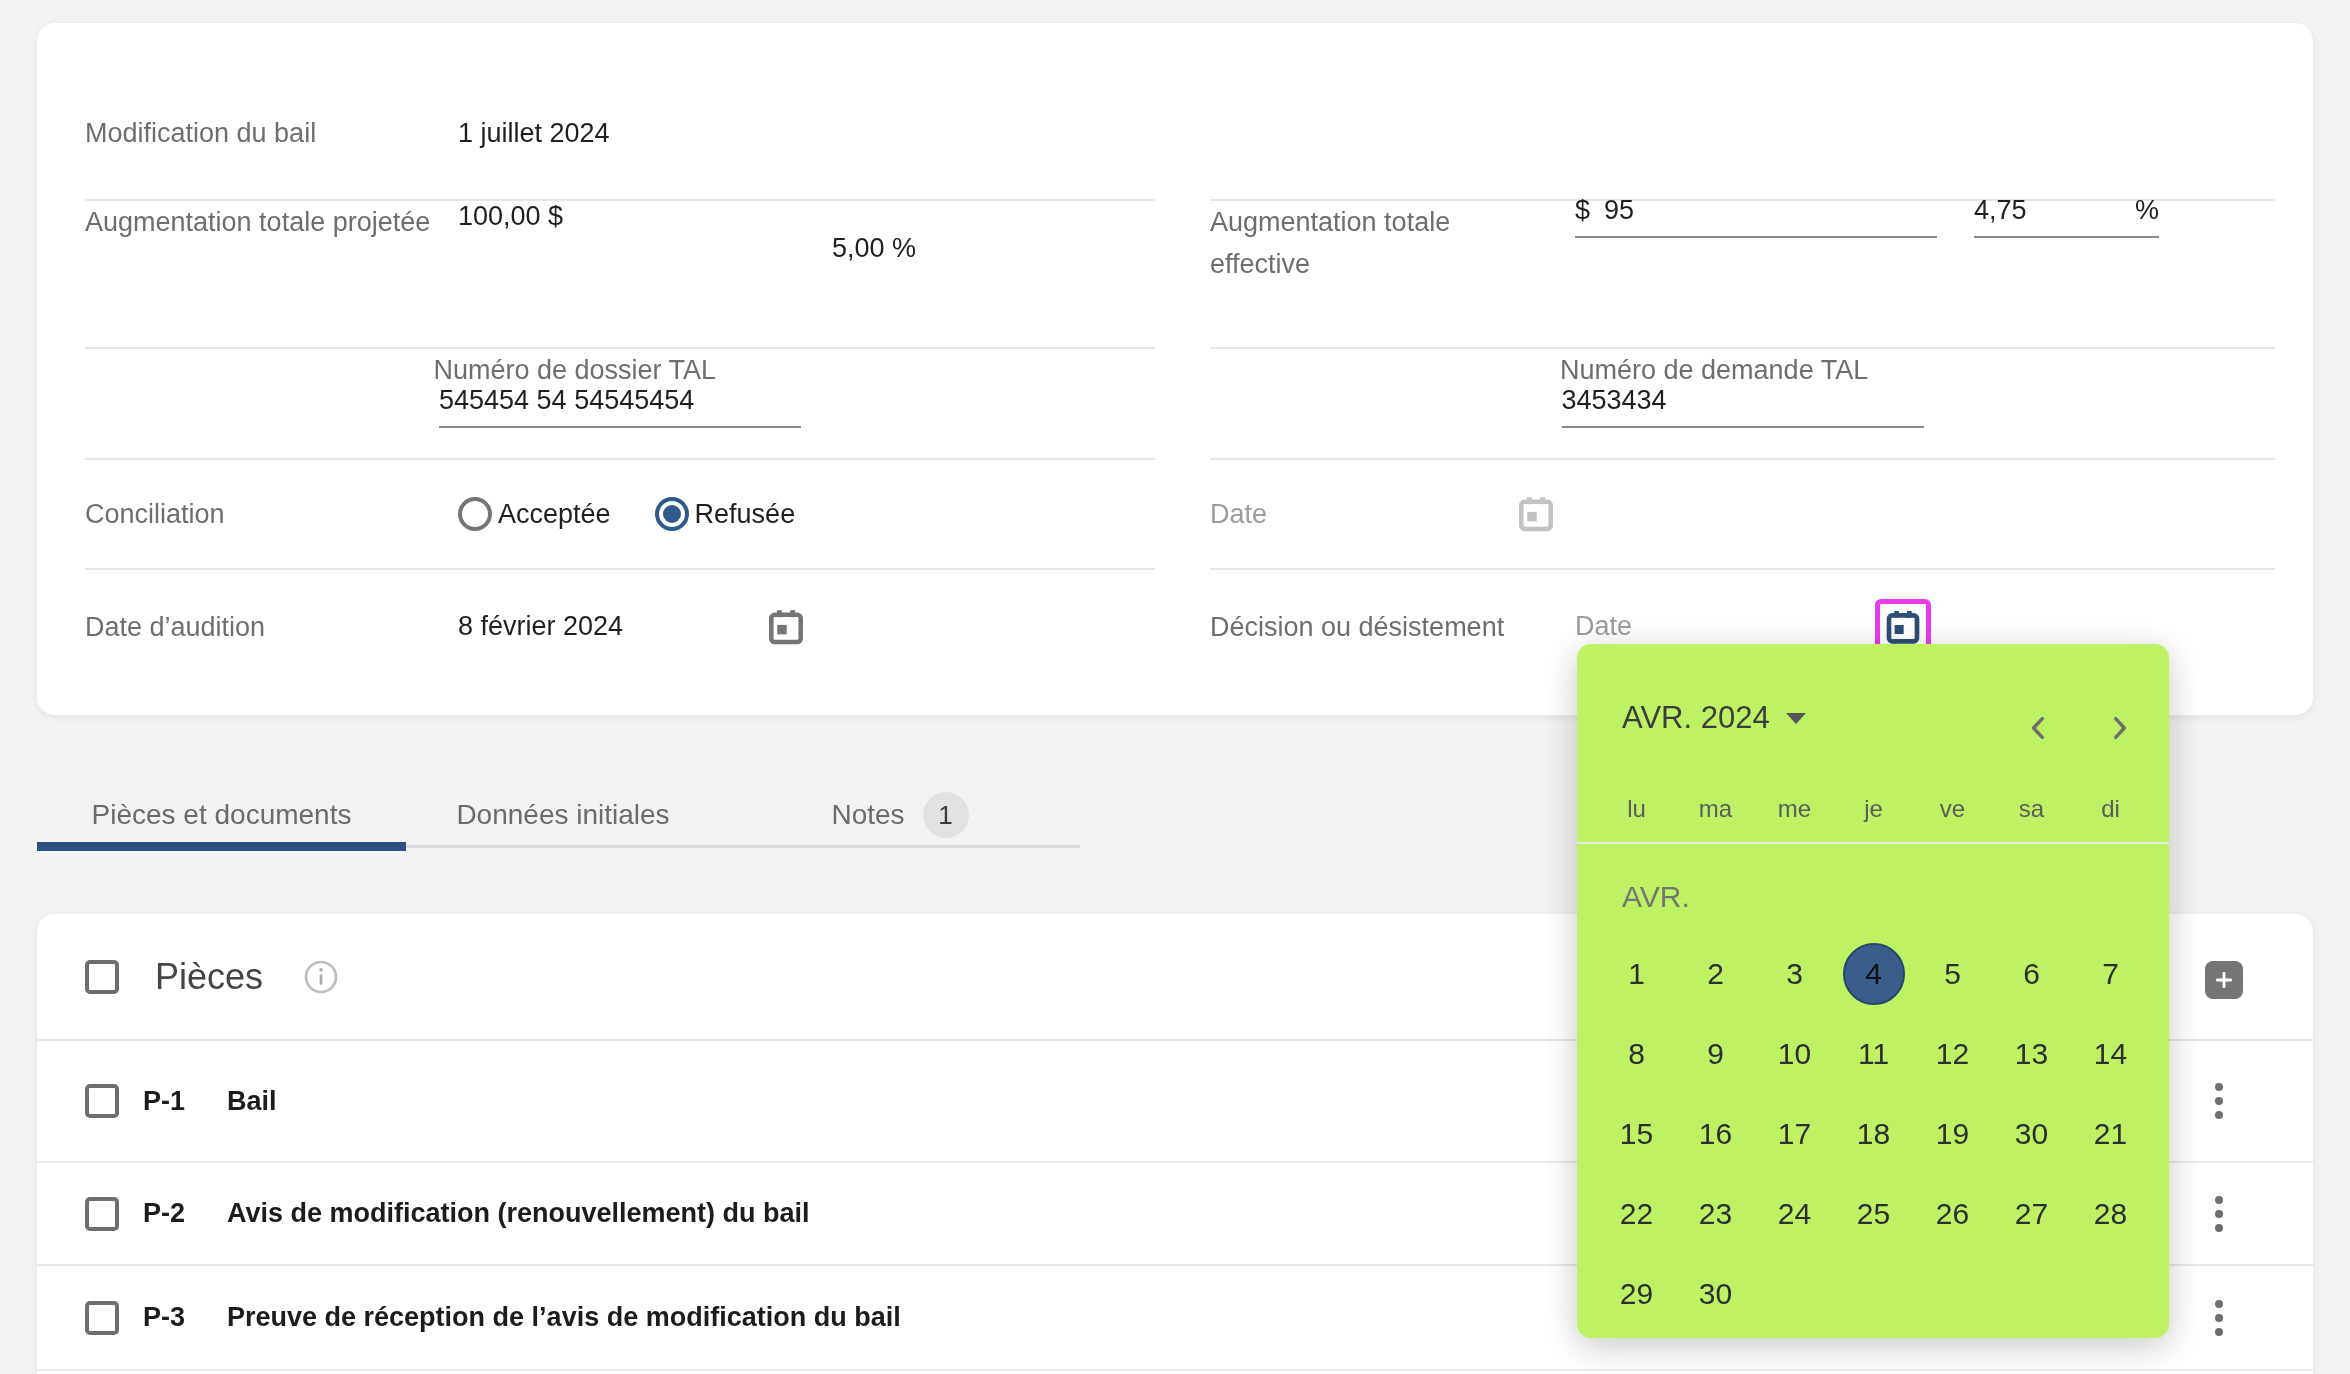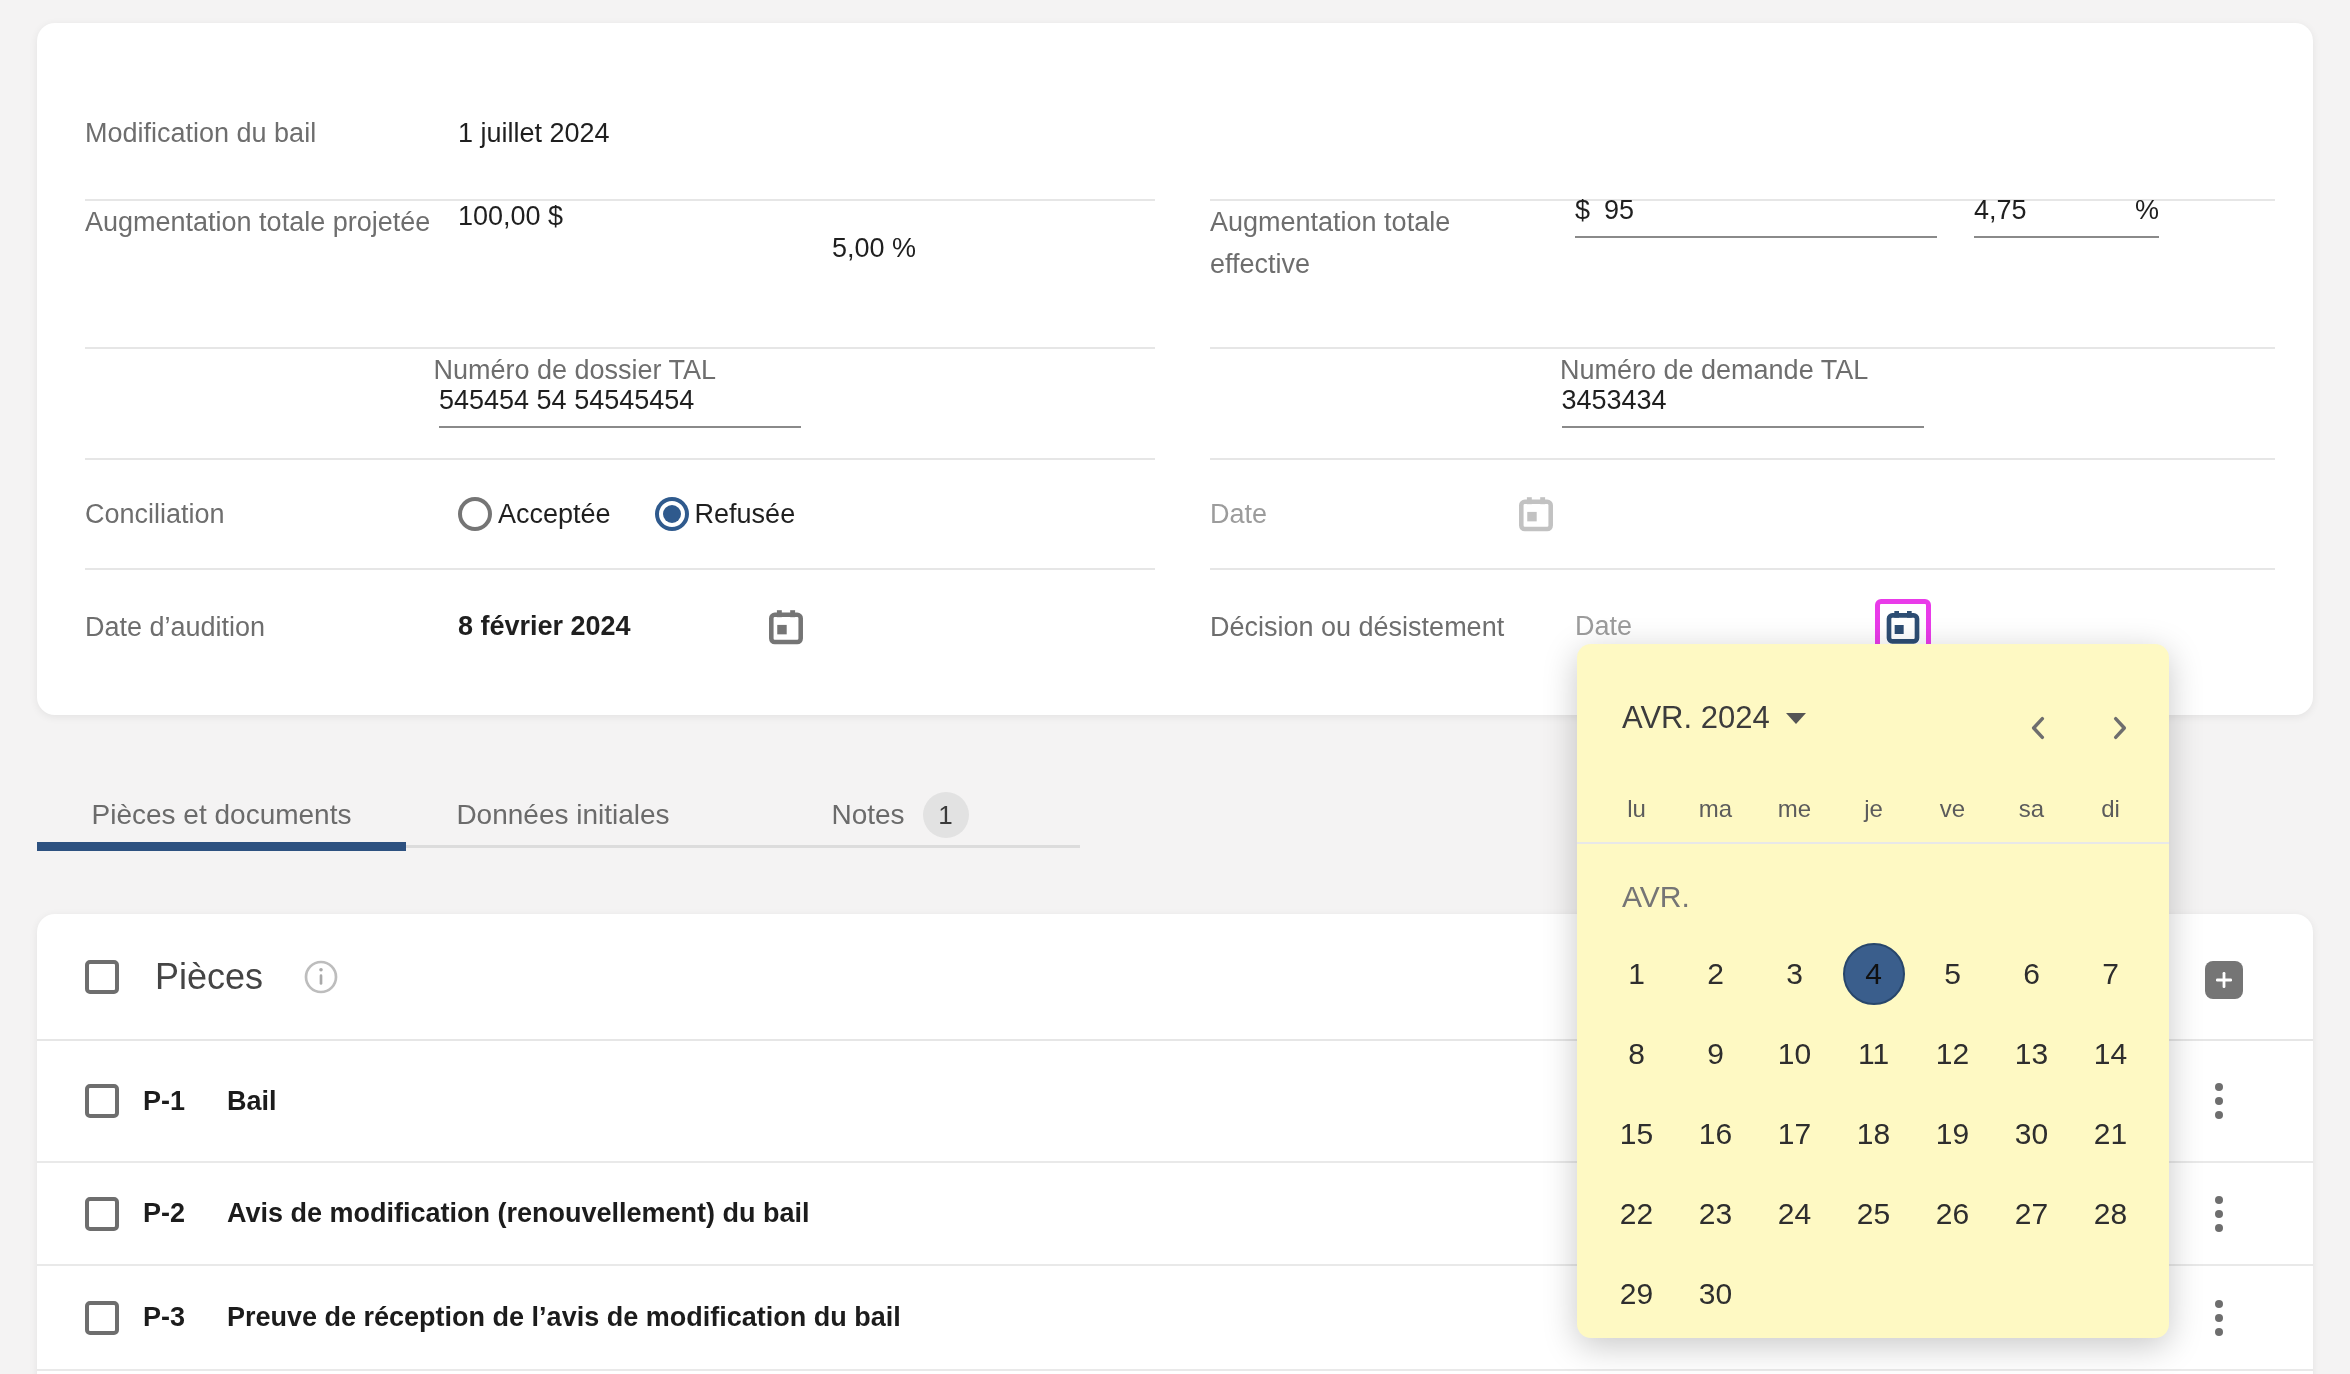--- a/index.html
+++ b/index.html
@@ -65,21 +65,21 @@
   .prow{display:flex;align-items:center;padding-left:48px;border-bottom:2px solid #e9e9e9;box-sizing:border-box;position:relative;}
   .prow-1{height:122px;}
   .prow-2{height:103px;}
   .prow-3{height:105px;}
   .pcode{font-size:27px;font-weight:700;color:#1c1c1c;width:66px;margin-left:24px;flex:none;}
   .ptitle{font-size:27px;font-weight:700;color:#1c1c1c;margin-left:18px;}
   .kebab{position:absolute;right:84px;top:50%;transform:translateY(-50%);display:flex;flex-direction:column;gap:6px;cursor:pointer;padding:6px;}
   .kebab i{width:8px;height:8px;border-radius:50%;background:#6e6e6e;}
 
   
-  .datepicker{position:absolute;left:1577px;top:644px;width:592px;height:694px;background:#fef9c3;border-radius:14px;box-shadow:0 8px 34px rgba(0,0,0,.22);z-index:10;}
+  .datepicker{position:absolute;left:1577px;top:644px;width:592px;height:694px;background:#bef264;border-radius:14px;box-shadow:0 8px 34px rgba(0,0,0,.22);z-index:10;}
   .dp-header{position:absolute;top:56px;left:45px;display:flex;align-items:center;gap:16px;cursor:pointer;}
   .dp-month{font-size:31px;color:#3c3c3c;}
   .dp-caret{width:0;height:0;border-left:10px solid transparent;border-right:10px solid transparent;border-top:11px solid #555;}
   .dp-nav{position:absolute;top:62px;display:flex;}
   .dp-prev{left:440px;}
   .dp-next{left:520px;}
   .dp-nav-btn{width:44px;height:44px;display:flex;align-items:center;justify-content:center;cursor:pointer;}
   .dp-weekdays{position:absolute;top:140px;left:20px;width:553px;height:50px;display:grid;grid-template-columns:repeat(7,79px);}
   .dp-wd{display:flex;align-items:center;justify-content:center;color:#5c5c5c;font-size:24px;}
   .dp-divider{position:absolute;top:198px;left:0;right:0;height:2px;background:#e8e8e8;}
@@ -118,21 +118,21 @@
             <span class="radio-lbl">Acceptée</span>
           </div>
           <div class="radio-opt">
             <span class="radio on"></span>
             <span class="radio-lbl">Refusée</span>
           </div>
         </div>
       </div>
       <div class="frow r5">
         <div class="f-label">Date d’audition</div>
-        <div class="f-value" style="width:307px;font-weight:bold;">8 février 2024</div>
+        <div class="f-value" style="width:307px;">8 février 2024</div>
         <span class="cal-ic ic-gray">
           <svg width="42" height="42" viewBox="0 0 24 24" fill="none">
             <rect x="3.6" y="5" width="16.8" height="15.6" rx="2" stroke="currentColor" stroke-width="2.6"></rect>
             <rect x="6.8" y="2.4" width="2.8" height="4" fill="currentColor"></rect>
             <rect x="14.4" y="2.4" width="2.8" height="4" fill="currentColor"></rect>
             <rect x="7" y="10.8" width="5.4" height="5.4" fill="currentColor"></rect>
           </svg>
         </span>
       </div>
     </div>

